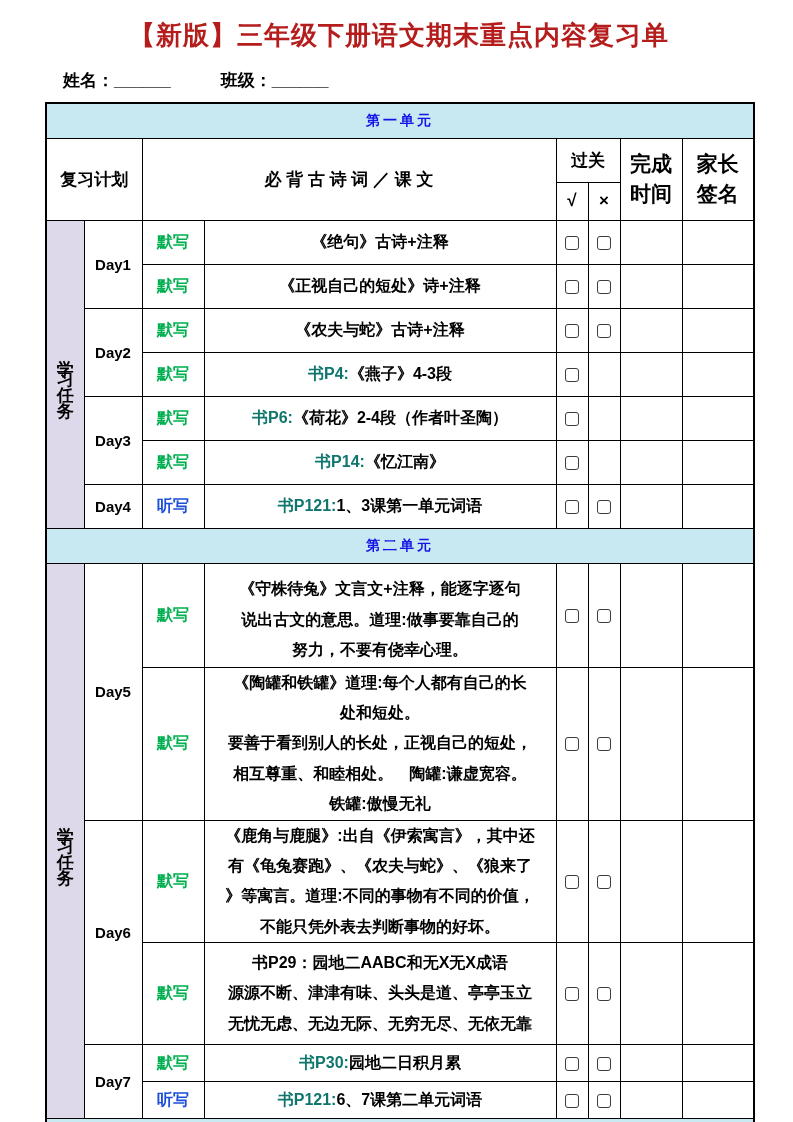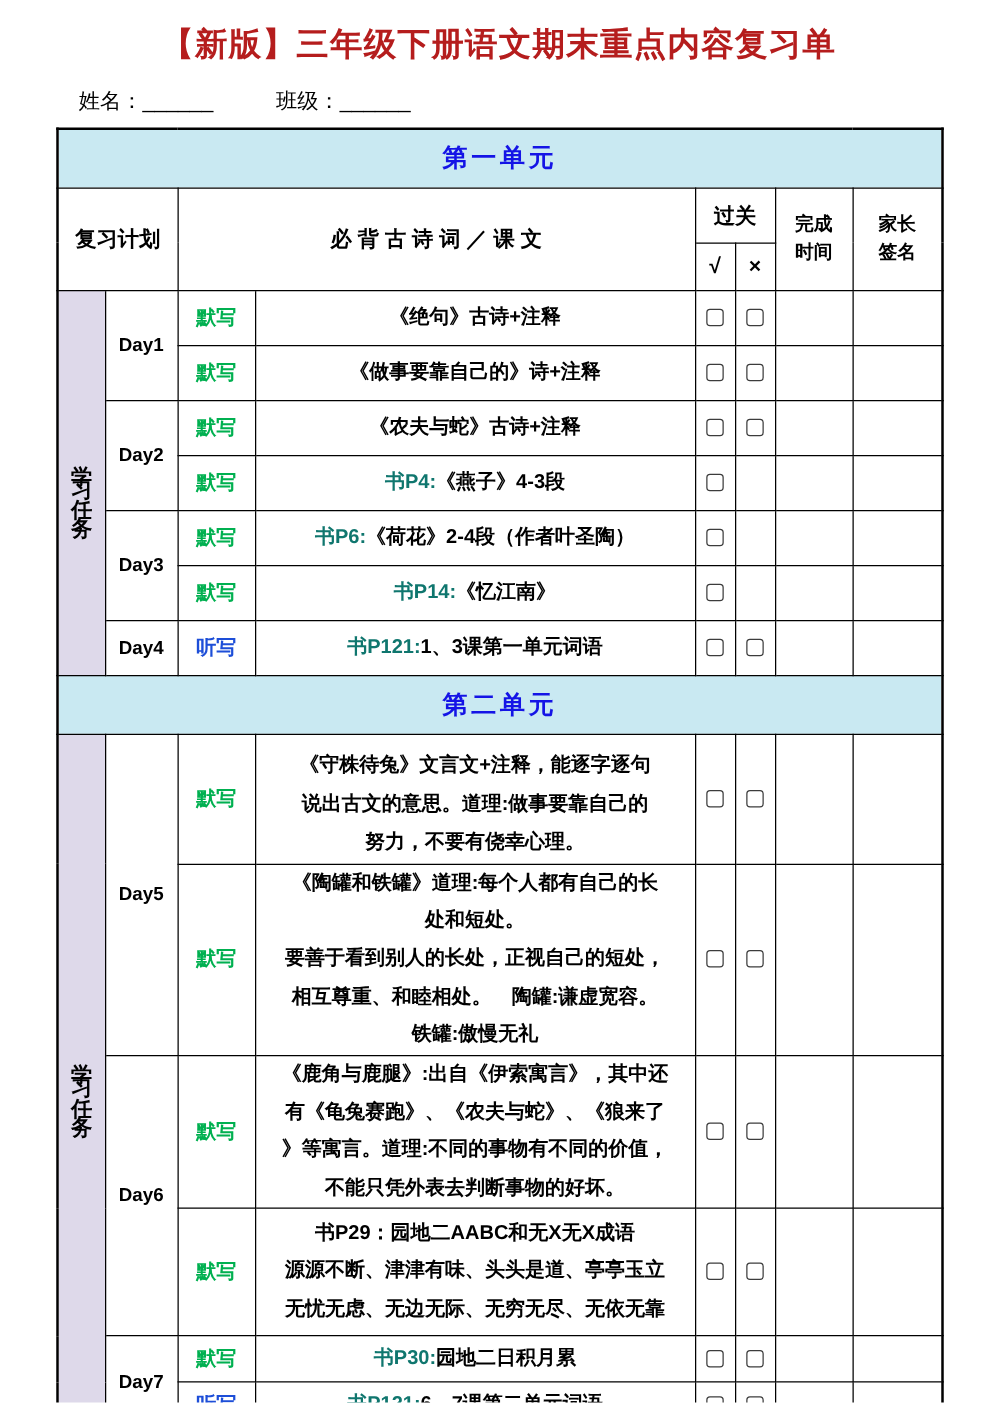--- a/index.html
+++ b/index.html
@@ -13,46 +13,46 @@
   .page { padding: 14px 40px 0 45px; }
 
   .title {
     font-size: 26px; font-weight: 900; text-align: center;
     color: #b51d1d; letter-spacing: 1px; margin-top: 4px;
   }
 
   .info-row {
     display: flex; align-items: flex-end;
     margin: 16px 2px 10px 18px;
-    font-size: 17px; font-weight: 400;
+    font-size: 17px; font-weight: 700;
   }
   .info-row .name { margin-right: 50px; }
   .info-row .date { margin-left: auto; margin-right: 4px; }
 
   table.review {
     border-collapse: collapse; table-layout: fixed;
     width: 708px; border: 2px solid #000;
   }
   table.review td {
     border: 1px solid #000; padding: 0;
     text-align: center; vertical-align: middle;
     overflow: hidden;
   }
 
   tr.sec td {
     background: #c9e9f2; color: #1414e6;
-    font-weight: 800; font-size: 20px; letter-spacing: 3px;
-    height: 47px;
+    font-weight: 800; font-size: 14px; letter-spacing: 3px;
+    height: 35px;
   }
   tr.bottomstrip td { height: 16px; background: #c9e9f2; border-bottom: none; }
 
   tr.thead { height: 44px; }
   tr.subhead { height: 38px; }
   td.hcell { font-weight: 800; font-size: 17px; }
-  td.pre { white-space: pre-line; line-height: 1.45; font-size: 15px; }
+  td.pre { white-space: pre-line; line-height: 1.45; font-size: 21px; }
 
   td.strip { background: #ded9ea; }
   .vert {
     writing-mode: vertical-lr; text-orientation: upright;
     margin: 0 auto; font-weight: 800; font-size: 17px;
     letter-spacing: 14px;
   }
 
   td.day { font-weight: 700; font-size: 15px; }
   td.type { font-weight: 800; font-size: 16px; }
@@ -131,21 +131,21 @@
       <td class="day" rowspan="2">Day1</td>
       <td class="type"><span class="green">默写</span></td>
       <td class="content"><span>《绝句》古诗+注释</span></td>
       <td><span class="checkbox"></span></td>
       <td><span class="checkbox"></span></td>
       <td></td>
       <td></td>
     </tr>
     <tr class="u1">
       <td class="type"><span class="green">默写</span></td>
-      <td class="content"><span>《做事要靠自己的》诗+注释</span></td>
+      <td class="content"><span>《正视自己的短处》诗+注释</span></td>
       <td><span class="checkbox"></span></td>
       <td><span class="checkbox"></span></td>
       <td></td>
       <td></td>
     </tr>
     <tr class="u1">
       <td class="day" rowspan="2">Day2</td>
       <td class="type"><span class="green">默写</span></td>
       <td class="content"><span>《农夫与蛇》古诗+注释</span></td>
       <td><span class="checkbox"></span></td>

